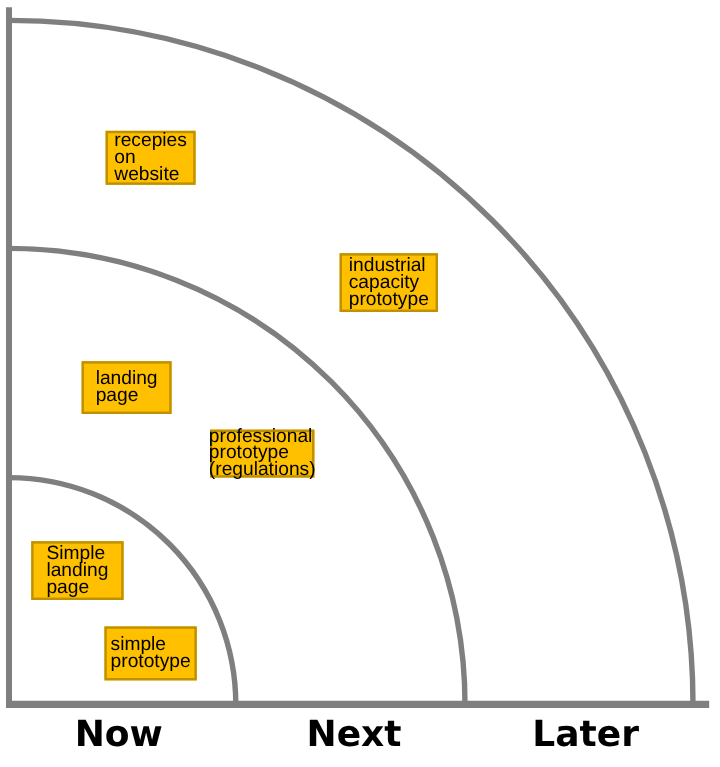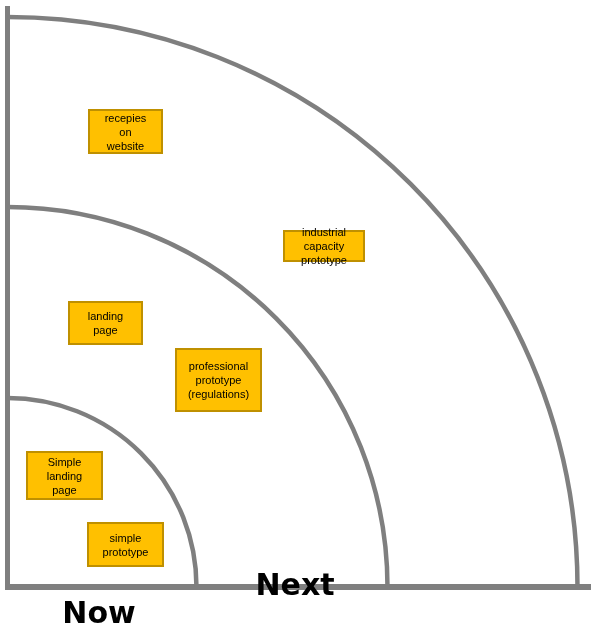--- a/index.html
+++ b/index.html
@@ -41,22 +41,21 @@
   }
   .note {
     position: absolute;
     box-sizing: border-box;
     background: var(--note-fill, #ffc000);
     border: 2px solid var(--note-border, #bf9000);
     color: var(--note-text, #000000);
     display: flex;
     align-items: center;
     justify-content: center;
-    text-align: center;
-    font-size: 11px;
+    font-size: 16px;
     line-height: 14px;
     white-space: pre-line;
     pointer-events: auto;
     cursor: default;
   }
   .ring-label {
     position: absolute;
     transform: translate(-50%, -50%);
     font-family: "DejaVu Sans", sans-serif;
     font-weight: bold;
@@ -74,32 +73,33 @@
     <line class="axis-line" x1="5" y1="587" x2="591" y2="587" stroke-width="6"></line>
   <path d="M 196.5 587 A 189 189 0 0 0 7.5 398" class="arc"></path>
       <path d="M 387.5 587 A 380 380 0 0 0 7.5 207" class="arc"></path>
       <path d="M 577.5 587 A 570 570 0 0 0 7.5 17" class="arc"></path>
     </svg>
 
   <div id="notes-layer">
       <div class="note" style="left: 88px; top: 109px; width: 75px; height: 45px;">recepies
 on
 website</div>
-      <div class="note" style="left: 283px; top: 230px; width: 82px; height: 32px;">industrial
+      <div class="note" style="left: 283px; top: 211px; width: 82px; height: 49px;">industrial
 capacity
 prototype</div>
       <div class="note" style="left: 68px; top: 301px; width: 75px; height: 44px;">landing
 page</div>
-      <div class="note" style="left: 175px; top: 348px; width: 87px; height: 64px;">professional
+      <div class="note" style="left: 175px; top: 358px; width: 87px; height: 40px;">professional
 prototype
 (regulations)</div>
       <div class="note" style="left: 26px; top: 451px; width: 77px; height: 49px;">Simple
 landing
 page</div>
       <div class="note" style="left: 87px; top: 522px; width: 77px; height: 45px;">simple
 prototype</div>
     </div>
 
   <div id="labels-layer">
     <div class="ring-label" style="left: 99px; top: 612px;">Now</div>
-    <div class="ring-label" style="left: 295px; top: 584px;">Next</div>
+    <div class="ring-label" style="left: 295px; top: 612px;">Next</div>
+    <div class="ring-label" style="left: 488px; top: 612px;">Later</div>
   </div>
 </div>
 
 </body></html>

